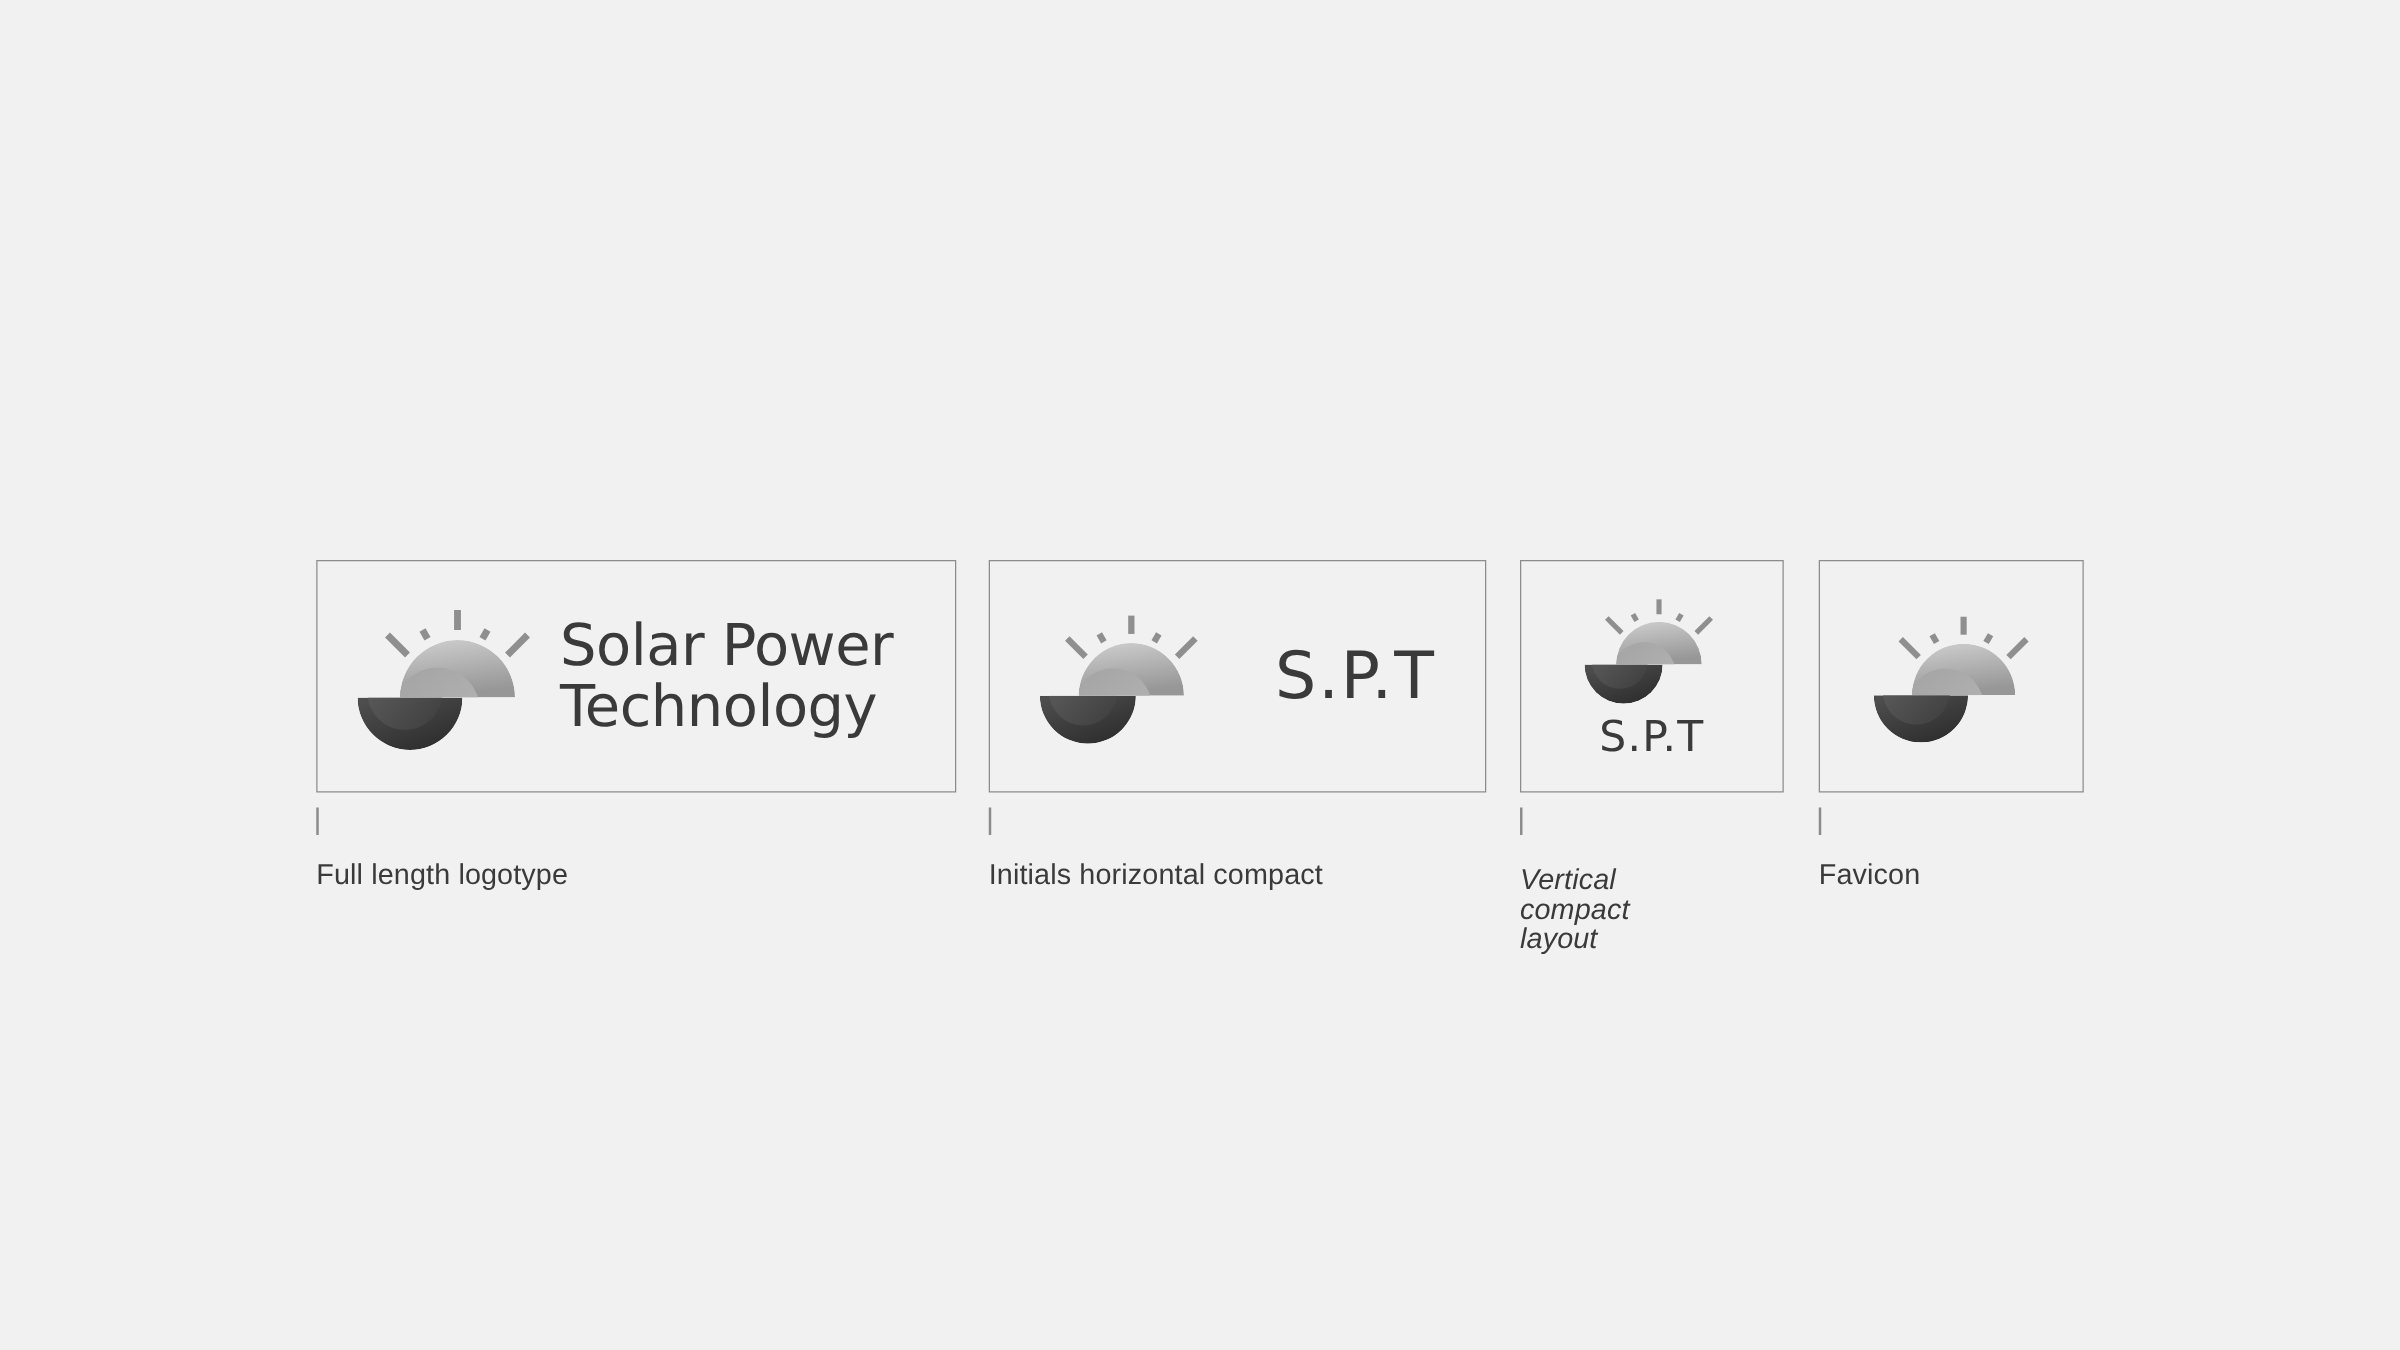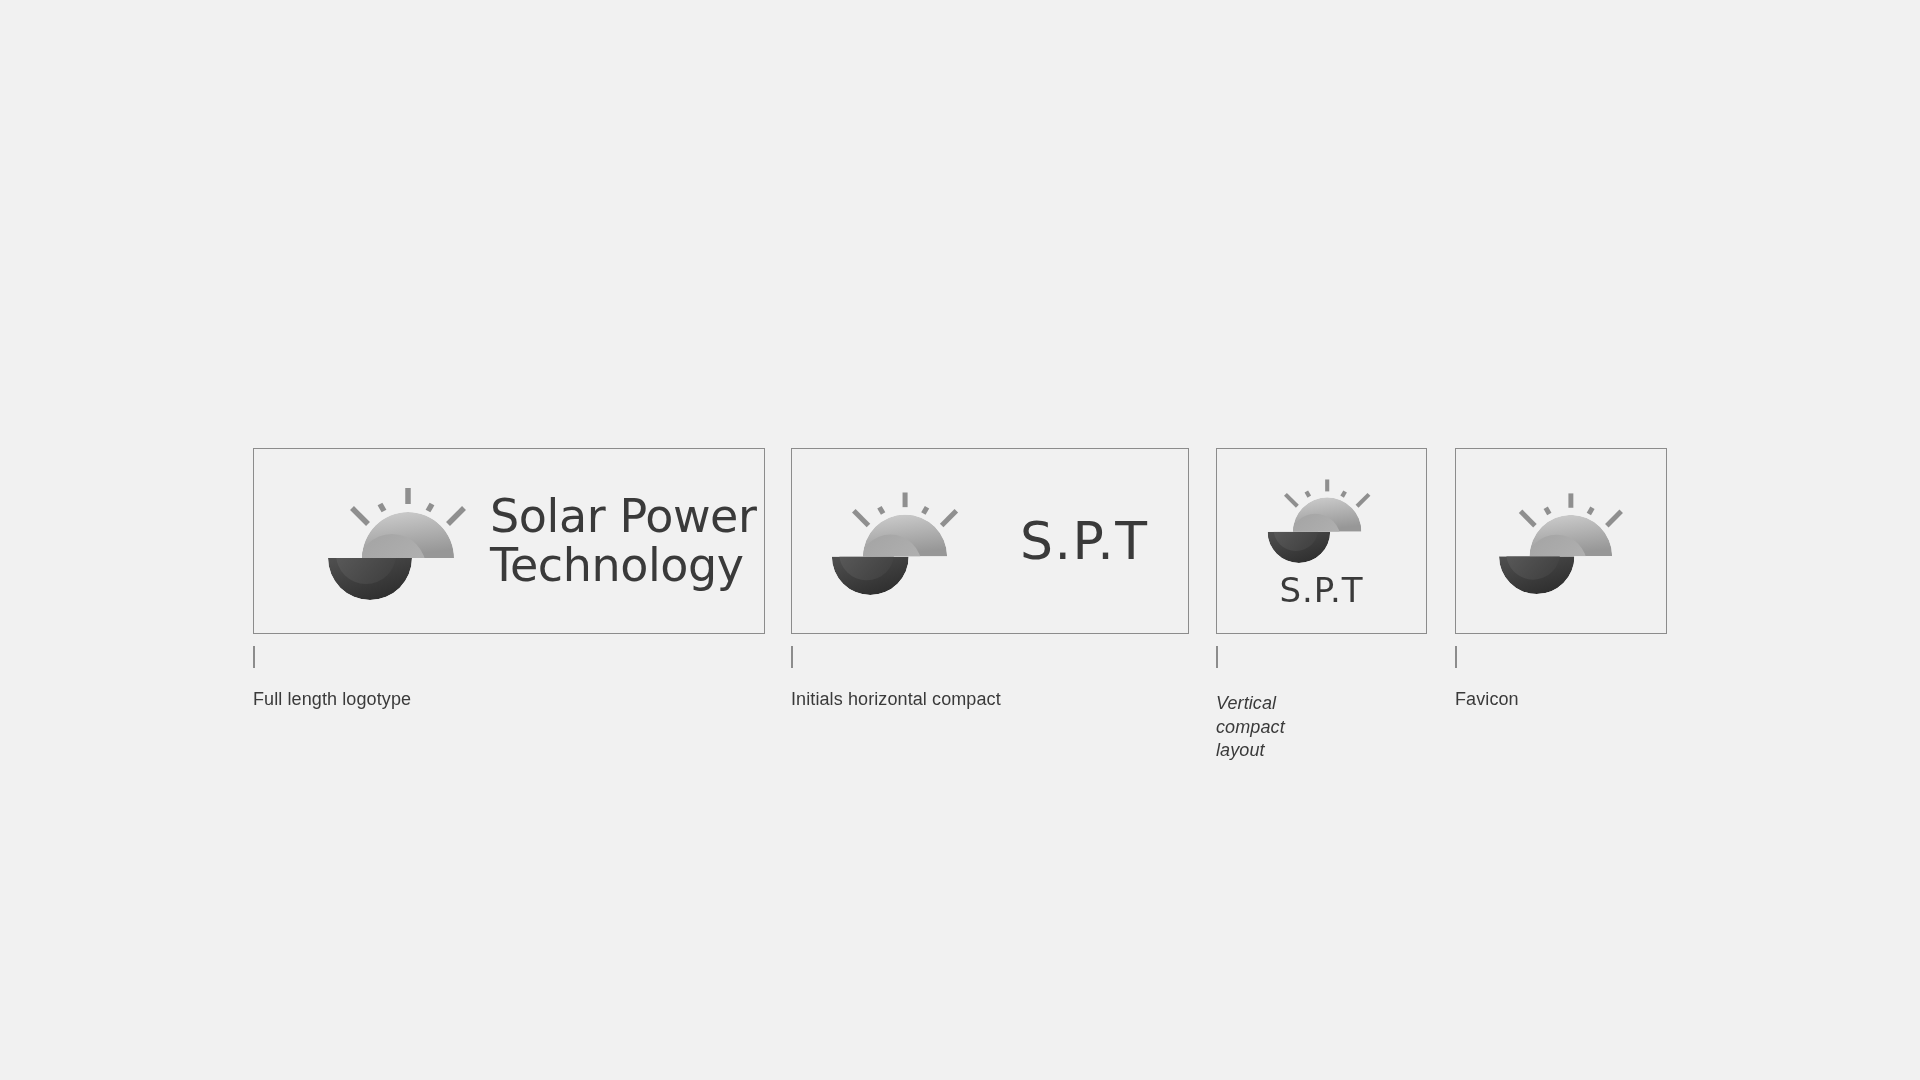--- a/index.html
+++ b/index.html
@@ -43,21 +43,21 @@
   
   .tick {
     position: absolute;
     left: 0;
     width: 2px;
     background: #8c8c8c;
   }
   .caption {
     position: absolute;
     left: 0;
-    font-size: 18px;
+    font-size: 23px;
     line-height: 23.5px;
     color: #3a3a3a;
     font-family: "Liberation Sans", "DejaVu Sans", sans-serif;
     white-space: pre-line;
     letter-spacing: 0.1px;
   }
 
   
   .mark {
     position: relative;
@@ -91,21 +91,21 @@
   .wm-vertical {
     font-size: 34px;
     line-height: 34px;
     letter-spacing: 1px;
     text-align: center;
   }
 
   
   
   #variant-full { left: 0px; width: 512px; }
-  #variant-full .panel  { width: 512px; height: 186px; padding-left: 42px; }
+  #variant-full .panel  { width: 512px; height: 186px; }
   #variant-full .mark   { width: 142px; height: 118px; margin-left: 30px; }
   #variant-full .wm-full{ margin-left: 22px; }
   #variant-full .tick   { top: 198px; height: 22px; }
   #variant-full .caption{ top: 240px; }
 
   
   #variant-initials { left: 538px; width: 398px; }
   #variant-initials .panel { width: 398px; height: 186px; }
   #variant-initials .mark  { width: 130px; height: 108px; margin-left: 38px; }
   #variant-initials .wm-initials { margin-left: 60px; }

